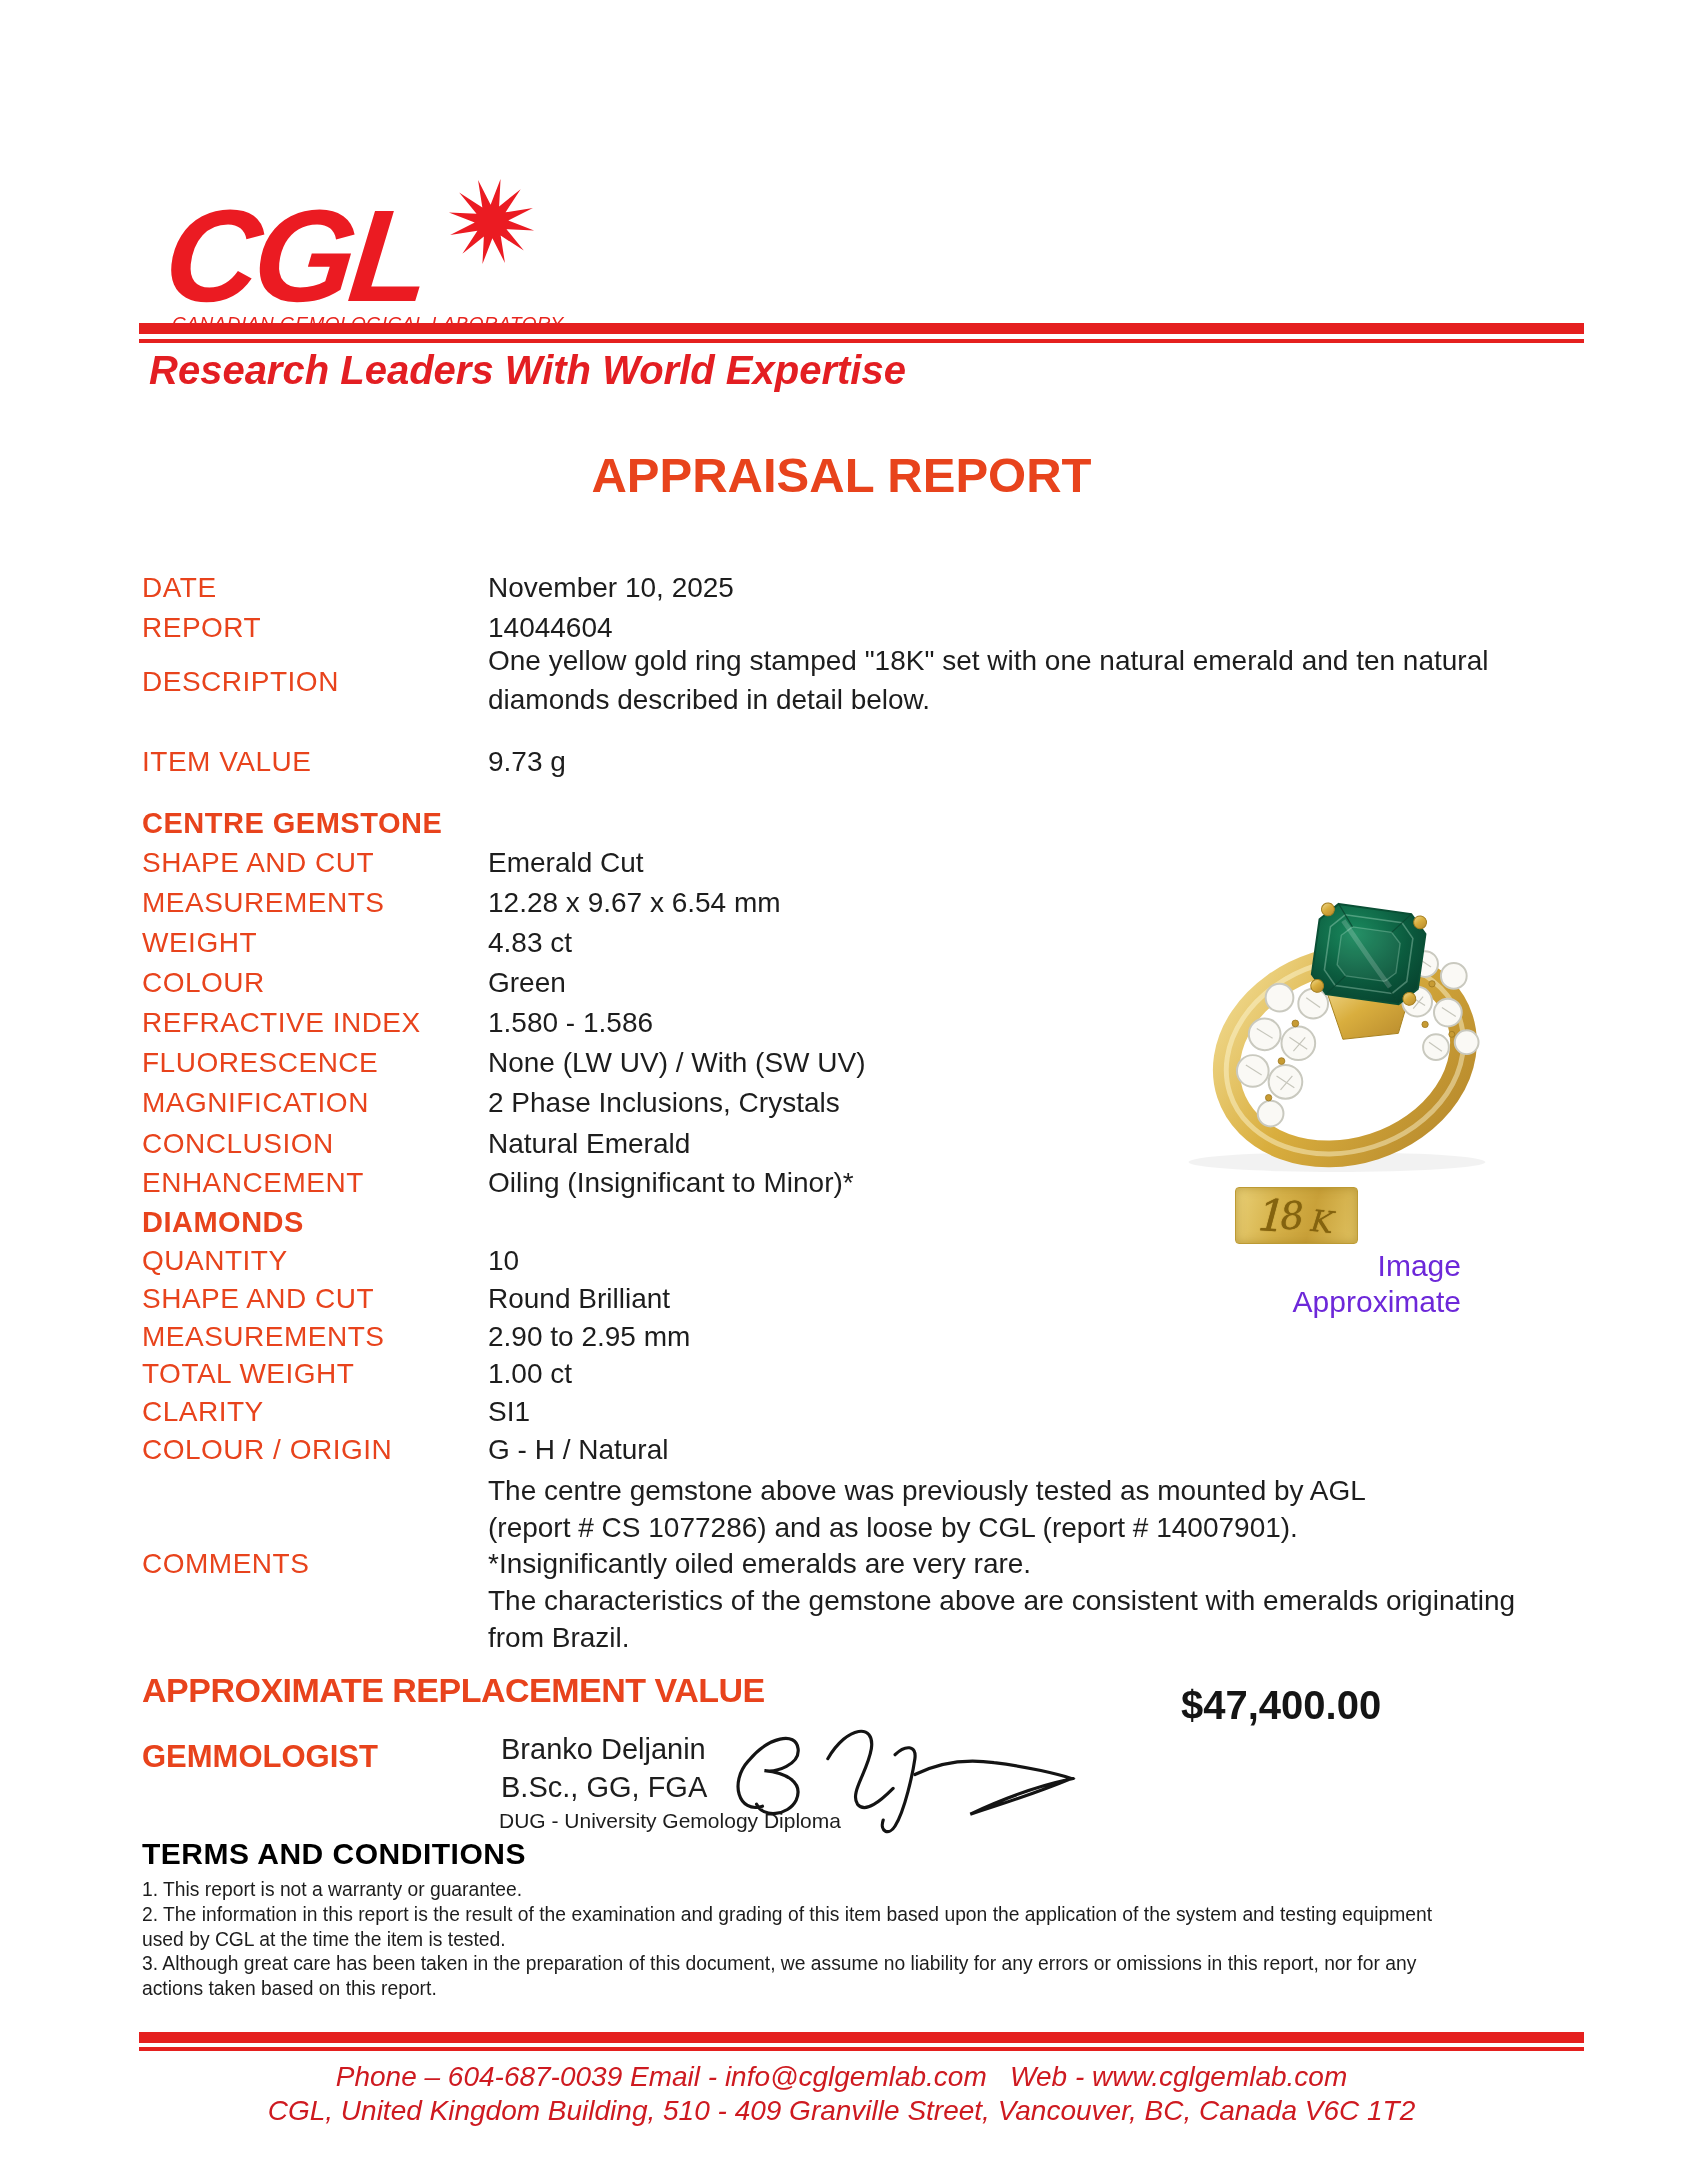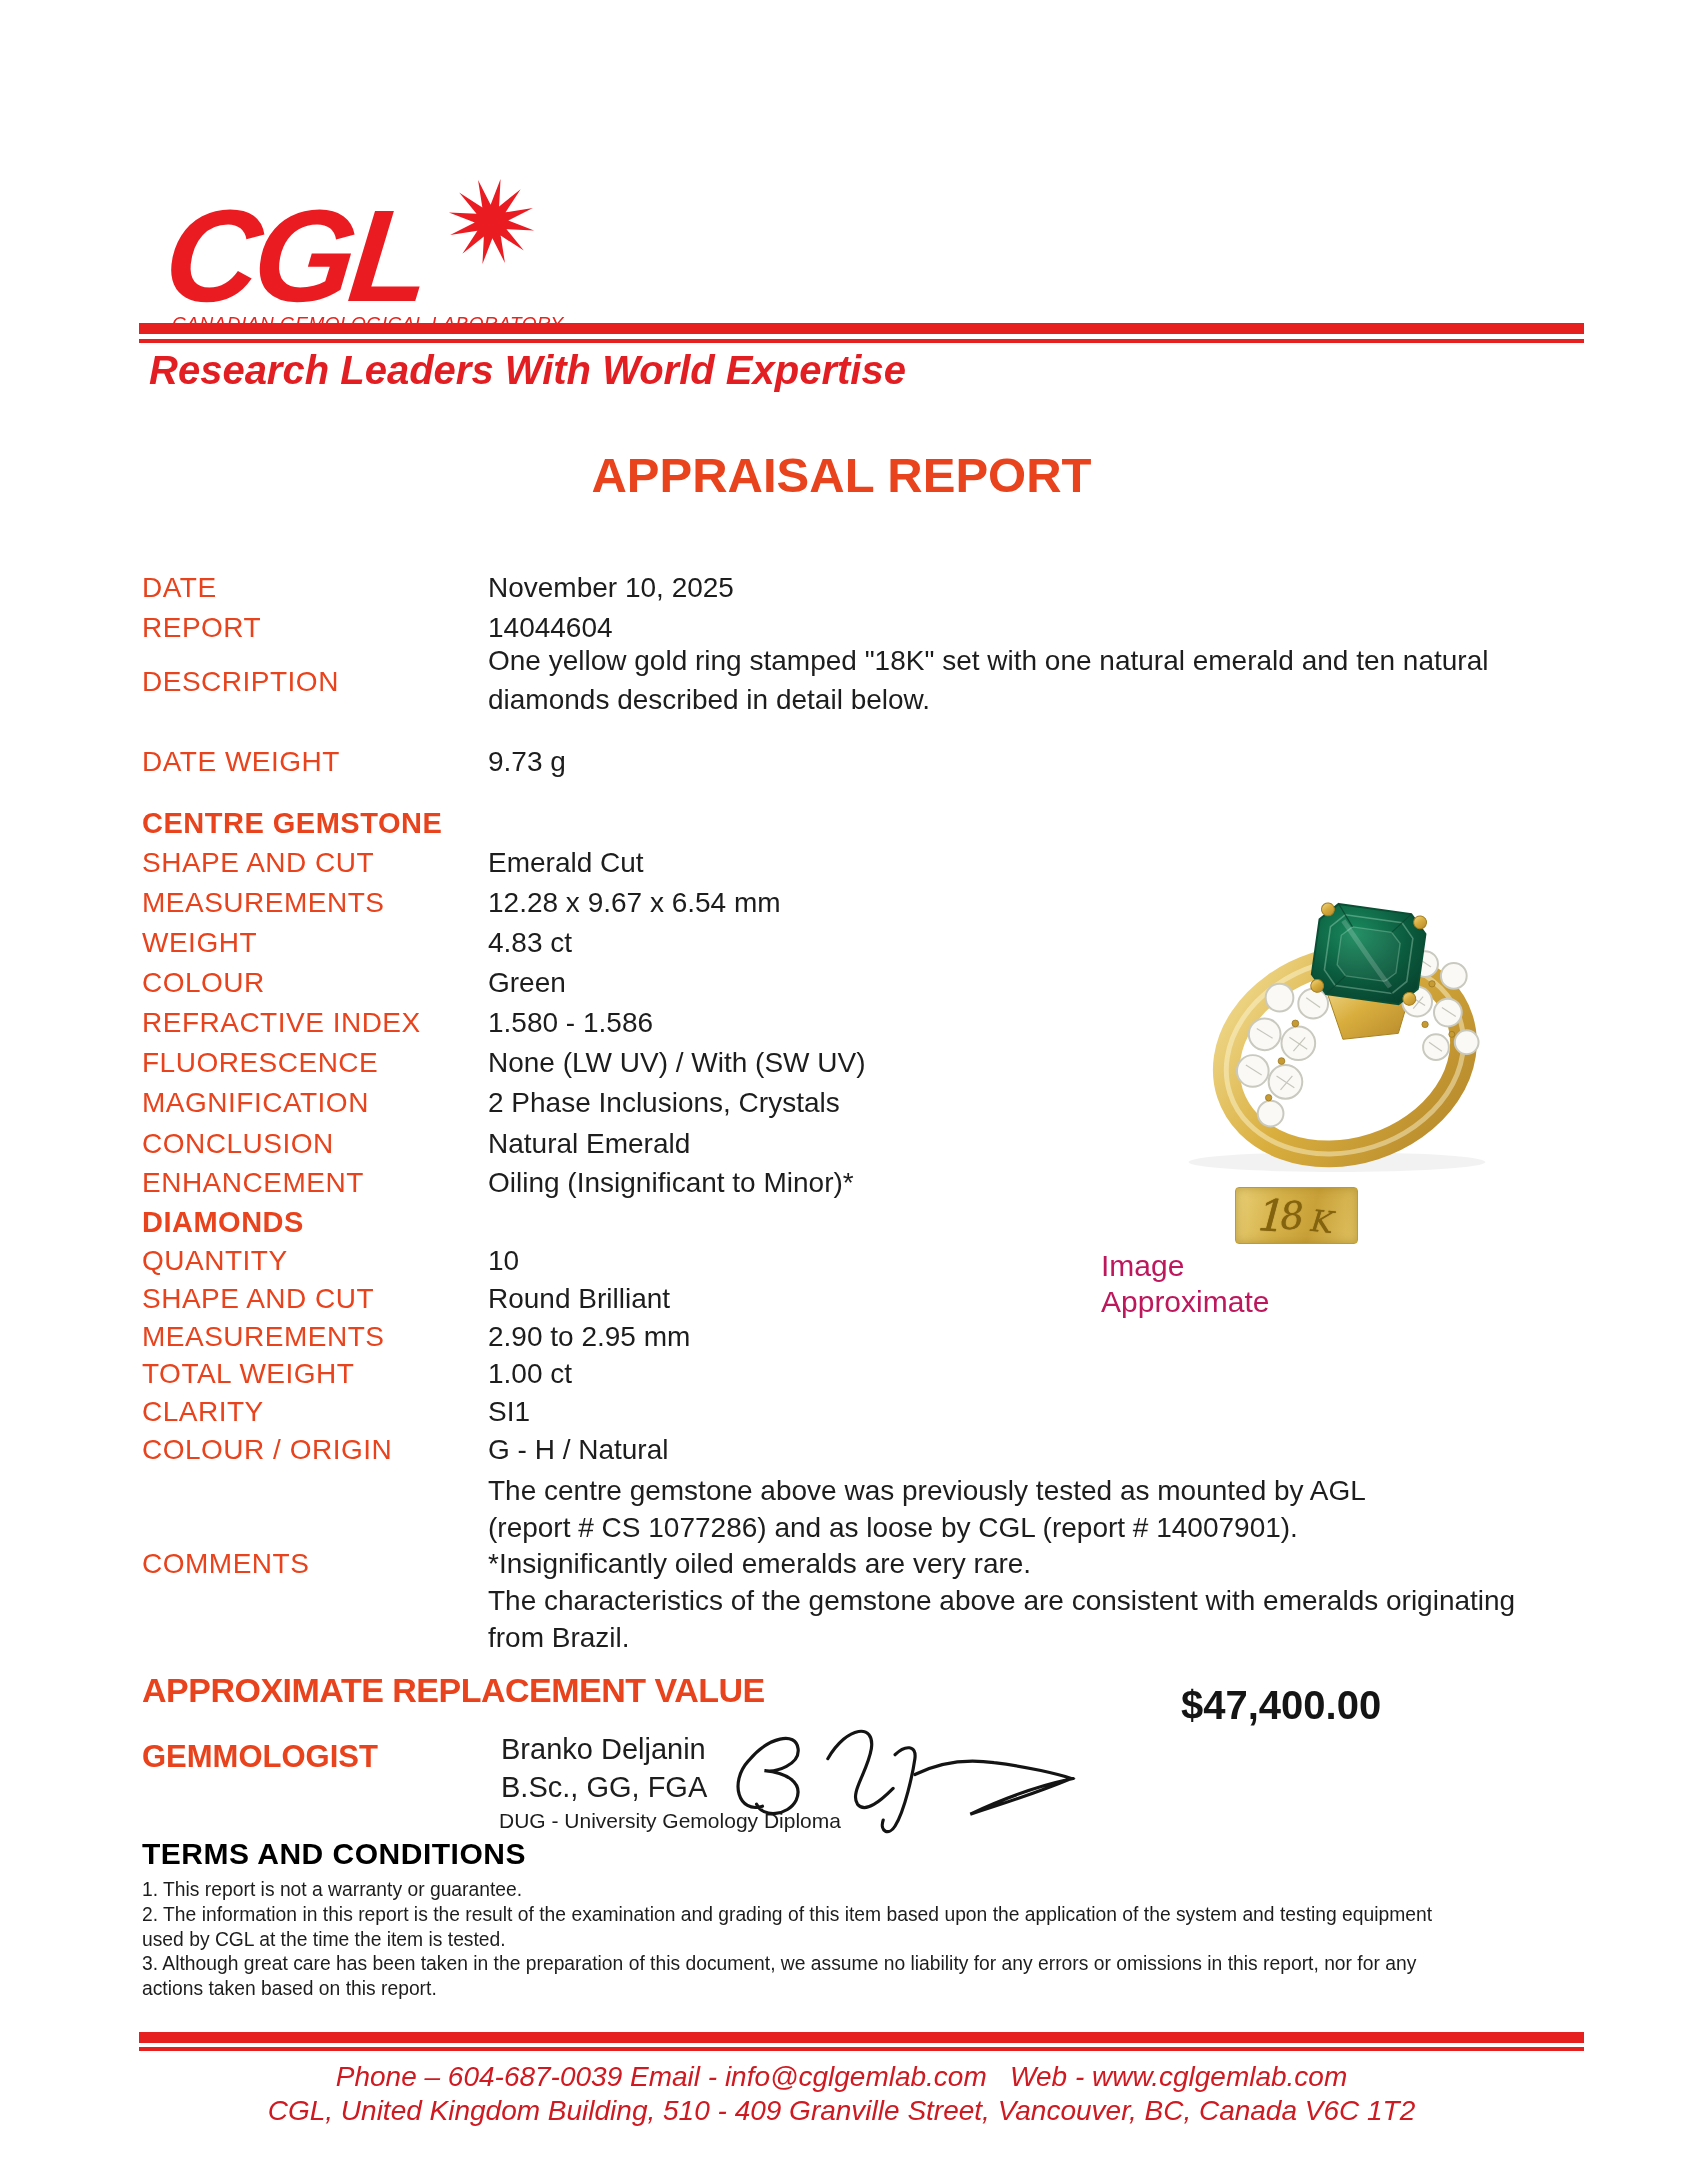--- a/index.html
+++ b/index.html
@@ -43,22 +43,22 @@
   
   .ring-photo{position:absolute;left:1129px;top:853px;width:406px;height:327px;}
   .stamp{position:absolute;left:1235px;top:1187px;width:121px;height:55px;border-radius:4px;
         background:linear-gradient(105deg,#e9d077 0%,#d6b24a 35%,#c9a139 62%,#e0c261 100%);
         border:1px solid #bd9a33;box-shadow:inset 0 0 10px rgba(150,115,25,.5);}
   .stamp span{position:absolute;font-family:"DejaVu Serif",serif;font-style:italic;
         color:#84630f;text-shadow:0 0 1px #84630f;}
   .stamp .s1{left:22px;top:2px;font-size:44px;transform:rotate(4deg);}
   .stamp .s8{left:44px;top:6px;font-size:38px;transform:rotate(-3deg);}
   .stamp .sk{left:75px;top:16px;font-size:30px;transform:rotate(6deg);}
-  .img-cap{position:absolute;left:1101px;width:337px;text-align:left;font-size:30px;
-        color:#be185d;}
+  .img-cap{position:absolute;left:1124px;width:337px;text-align:right;font-size:30px;
+        color:#6d28d9;}
   .sig{position:absolute;left:711px;top:1715px;}
 </style>
 </head>
 <body>
 
 <div class="page">
 
   <div class="cgl-logo">CGL</div>
   <svg class="cgl-star" width="91" height="91" viewBox="-46 -46 92 92">
     <polygon fill="#EB1B22" points="0,-44 4.4,-16.4 22,-38.1 12,-12 38.1,-22 16.4,-4.4 44,0 16.4,4.4 38.1,22 12,12 22,38.1 4.4,16.4 0,44 -4.4,16.4 -22,38.1 -12,12 -38.1,22 -16.4,4.4 -44,0 -16.4,-4.4 -38.1,-22 -12,-12 -22,-38.1 -4.4,-16.4" transform="rotate(12)"></polygon>
@@ -73,21 +73,21 @@
   <div class="lbl" style="top:572px">DATE</div>
   <div class="val" style="top:572px">November 10, 2025</div>
 
   <div class="lbl" style="top:612px">REPORT</div>
   <div class="val" style="top:612px">14044604</div>
 
   <div class="lbl" style="top:666px">DESCRIPTION</div>
   <div class="val" style="top:645px">One yellow gold ring stamped "18K" set with one natural emerald and ten natural</div>
   <div class="val" style="top:684px">diamonds described in detail below.</div>
 
-  <div class="lbl" style="top:746px">DATE WEIGHT</div>
+  <div class="lbl" style="top:746px">ITEM VALUE</div>
   <div class="val" style="top:746px">9.73 g</div>
 
   <div class="lbl hdr" style="top:807px">CENTRE GEMSTONE</div>
 
   <div class="lbl" style="top:847px">SHAPE AND CUT</div>
   <div class="val" style="top:847px">Emerald Cut</div>
 
   <div class="lbl" style="top:887px">MEASUREMENTS</div>
   <div class="val" style="top:887px">12.28 x 9.67 x 6.54 mm</div>
 

